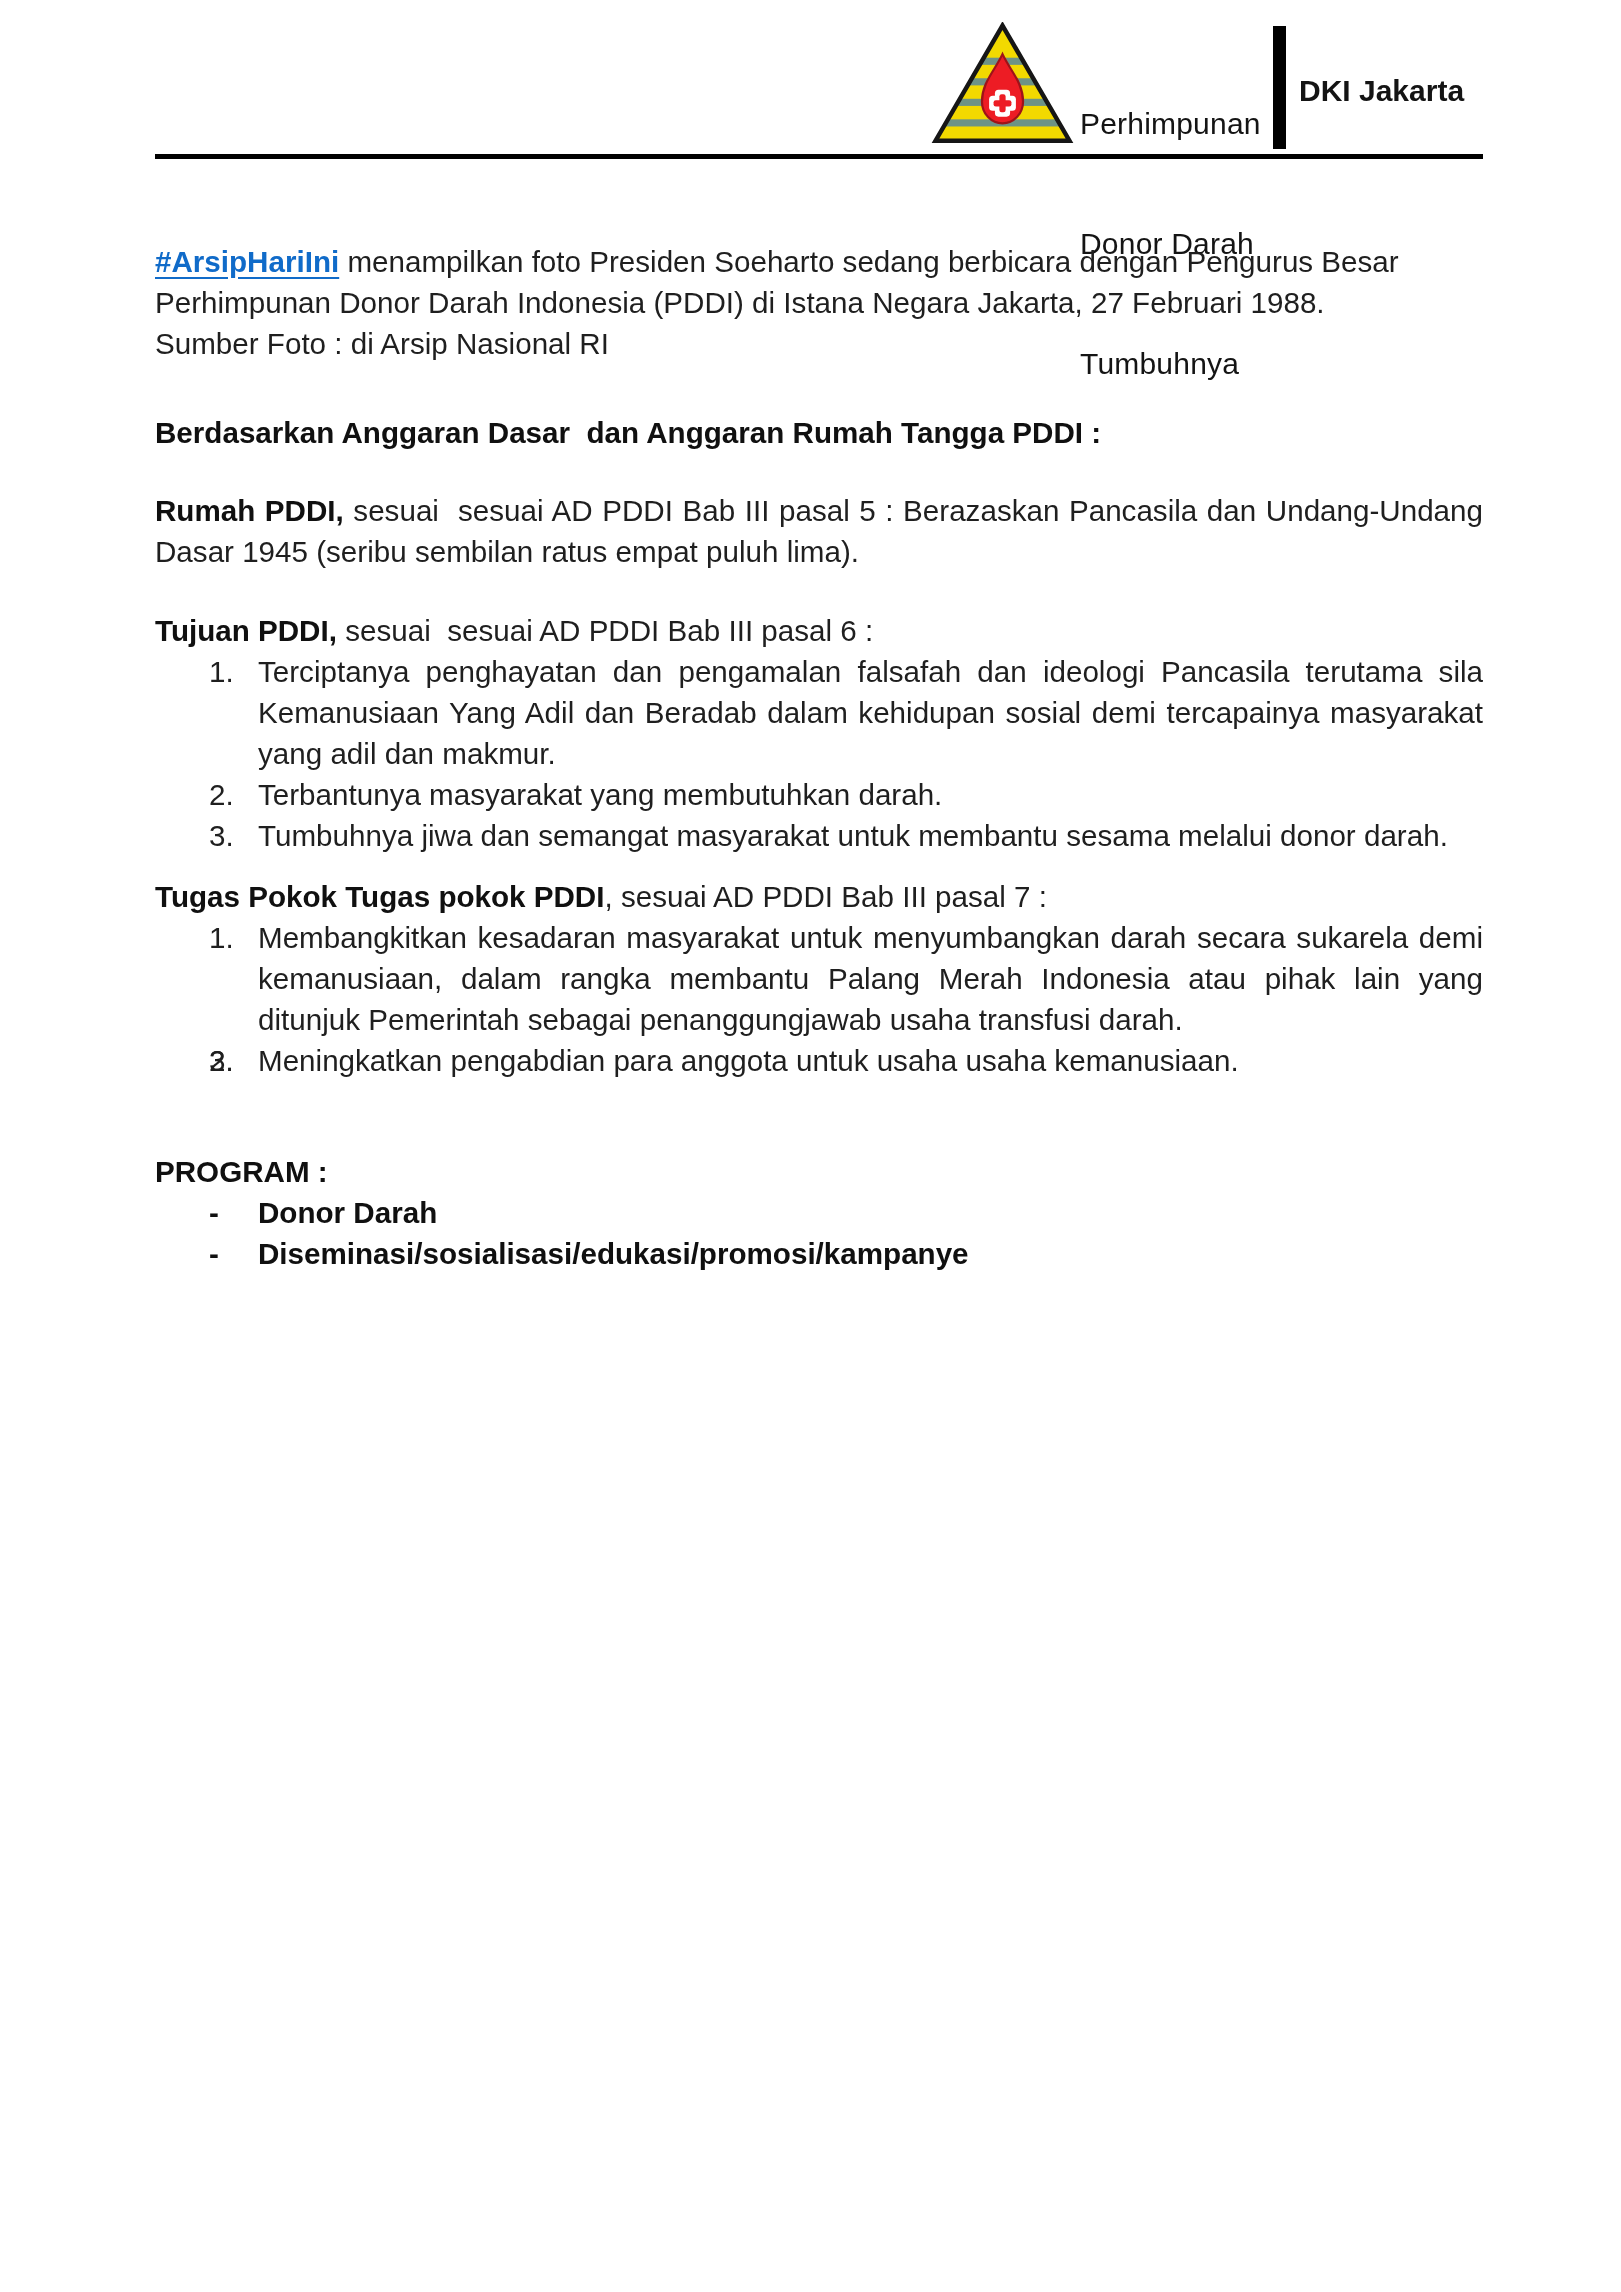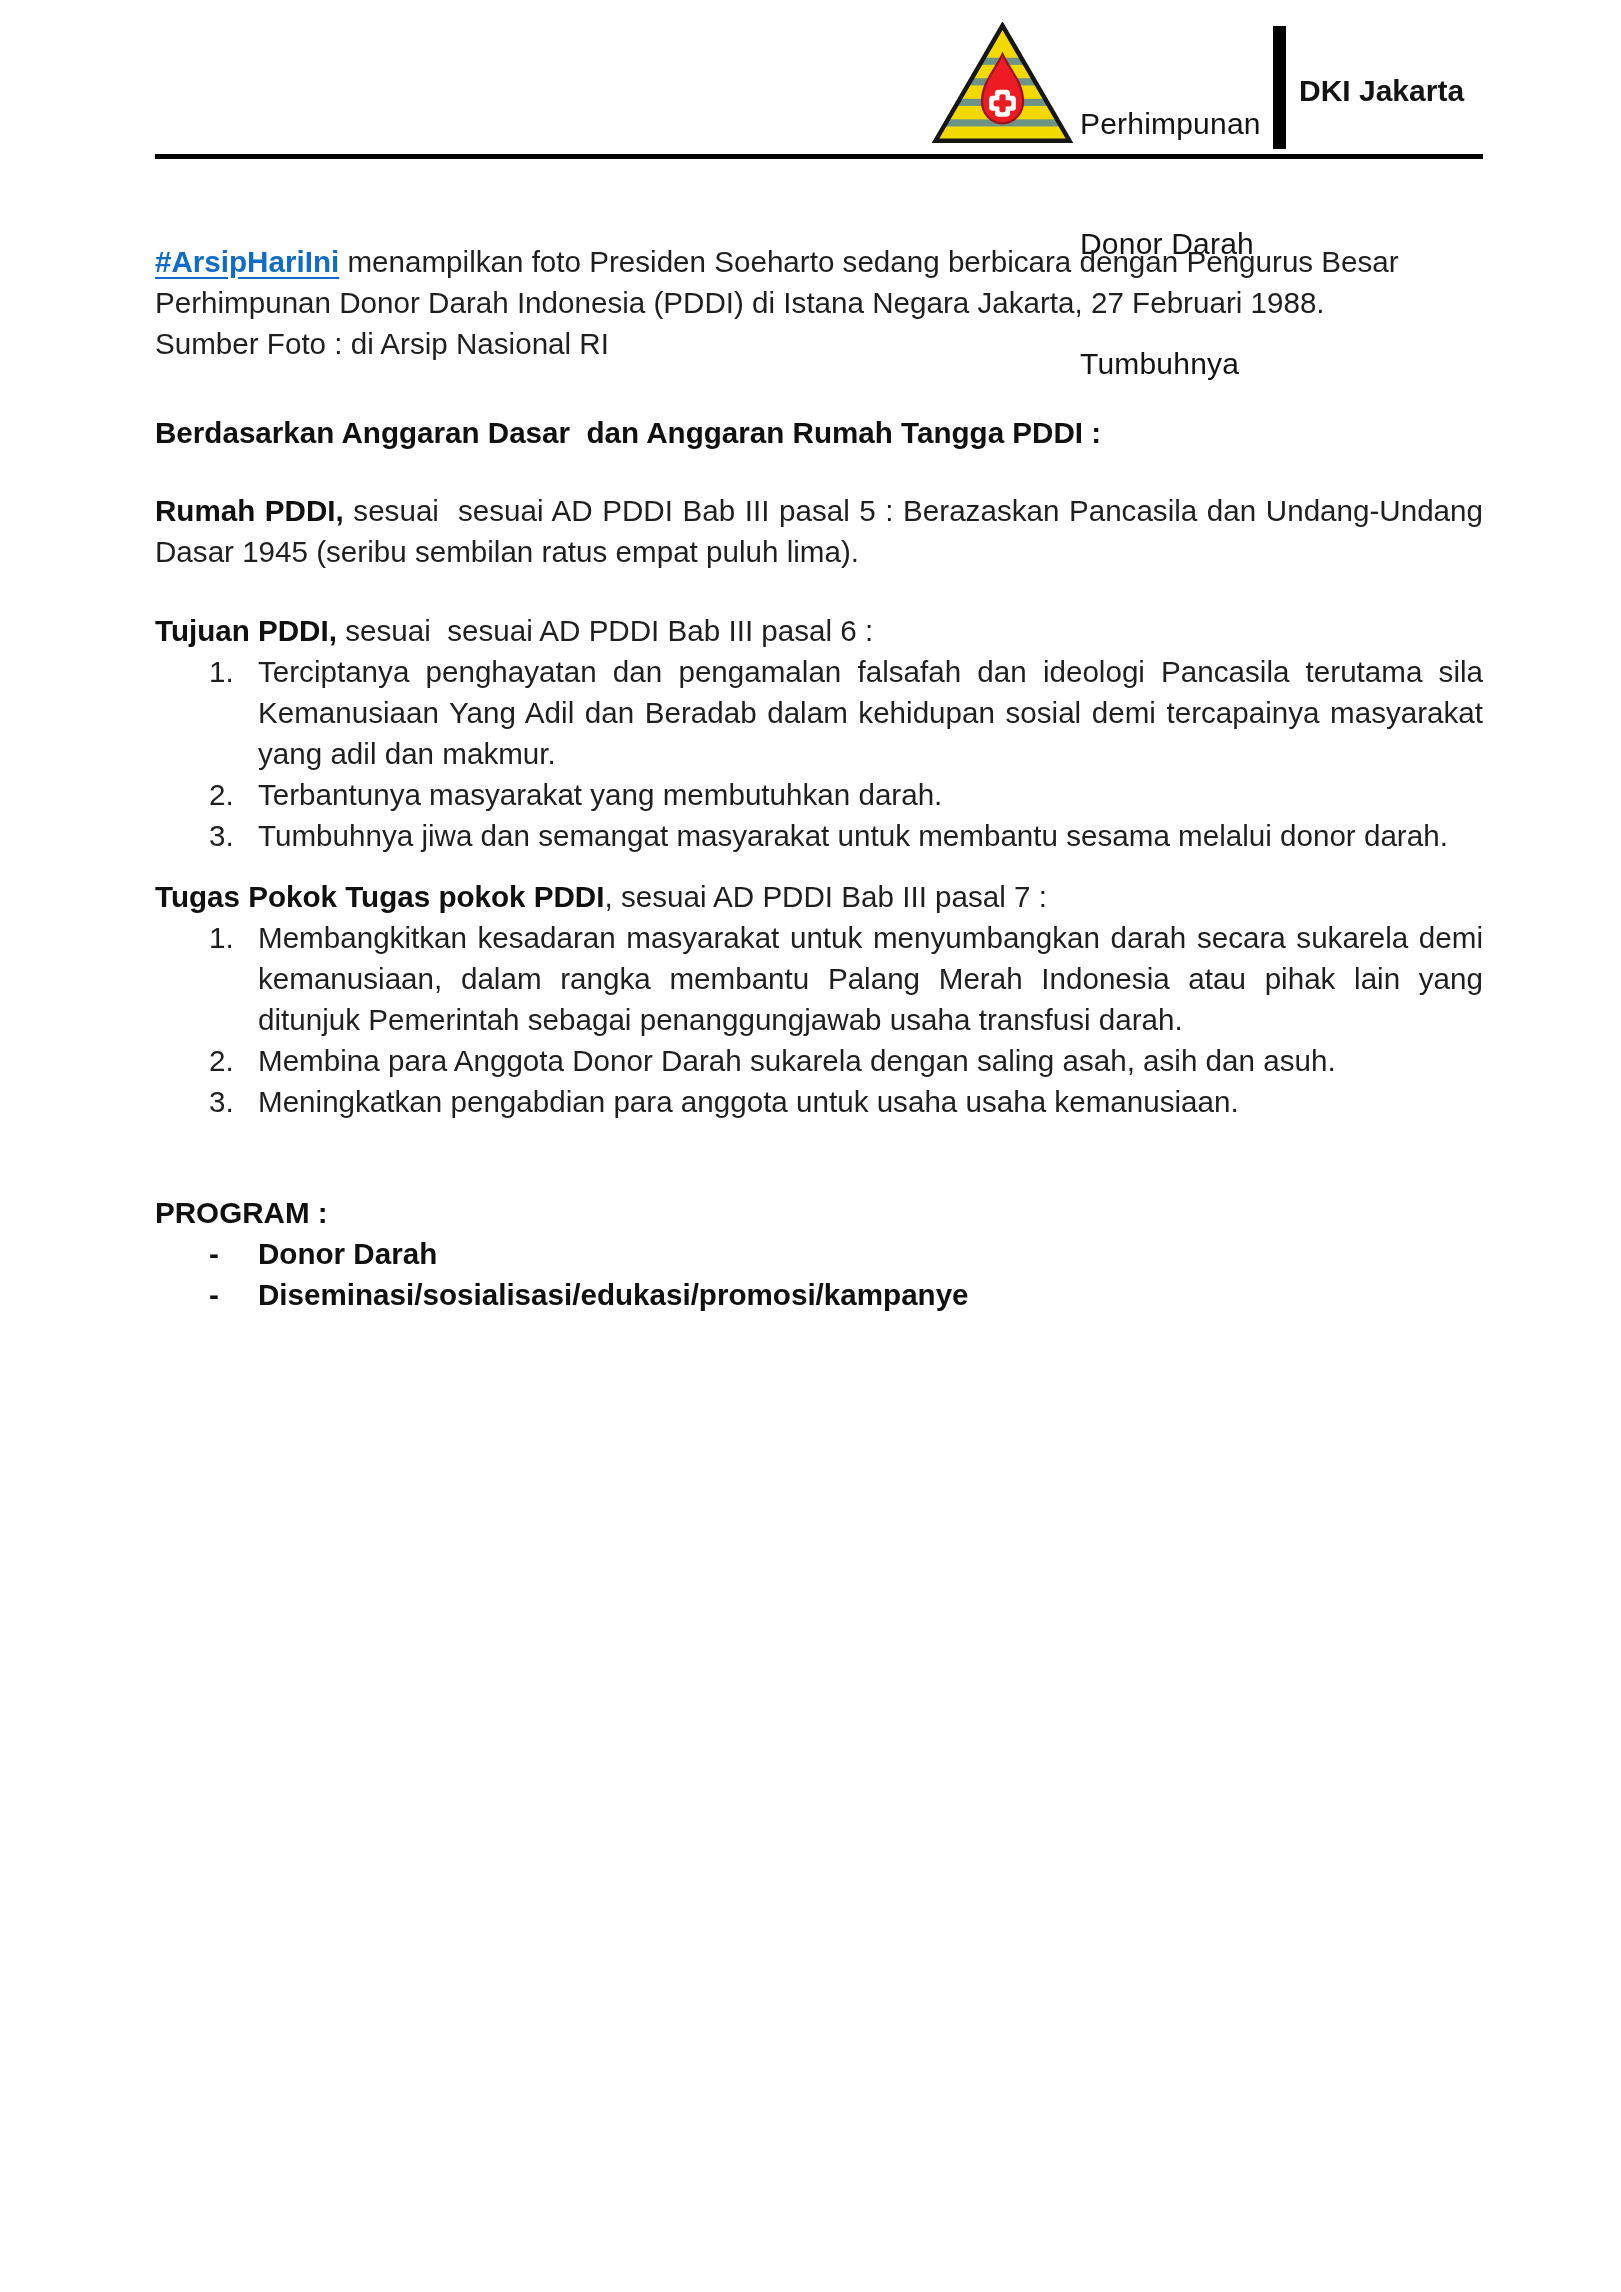--- a/index.html
+++ b/index.html
@@ -150,21 +150,20 @@
     </p>
     <ol class="numlist">
 
         <li class="li">
           <span class="marker">1.</span>
           <span class="t">Membangkitkan kesadaran masyarakat untuk menyumbangkan darah secara sukarela demi kemanusiaan, dalam rangka membantu Palang Merah Indonesia atau pihak lain yang ditunjuk Pemerintah sebagai penanggungjawab usaha transfusi darah.</span>
         </li>
 
         <li class="li">
           <span class="marker">2.</span>
-          <span class="t">Membina para Anggota Donor Darah sukarela dengan saling asah, asih dan asuh.</span>
         </li>
 
         <li class="li">
           <span class="marker">3.</span>
           <span class="t">Meningkatkan pengabdian para anggota untuk usaha usaha kemanusiaan.</span>
         </li>
       </ol>
 
     <h2 class="h program-h">PROGRAM :</h2>
     <ul class="bullist">

